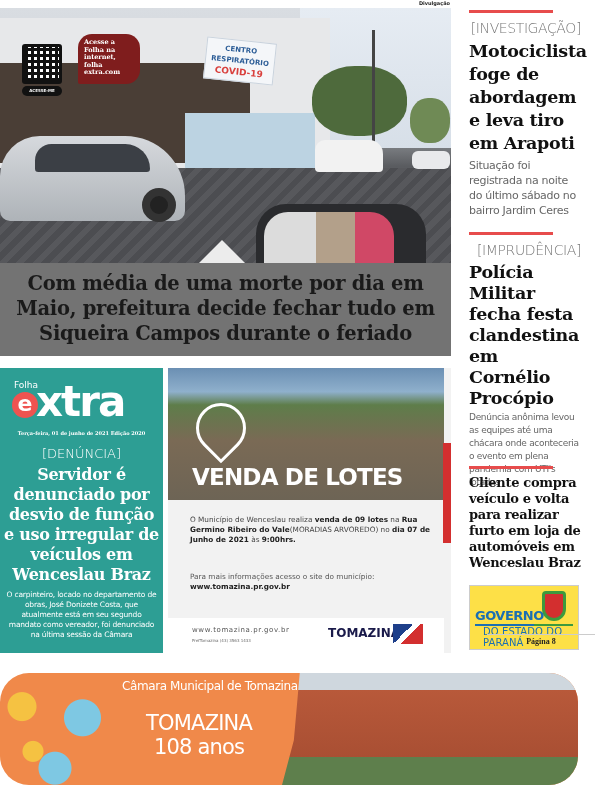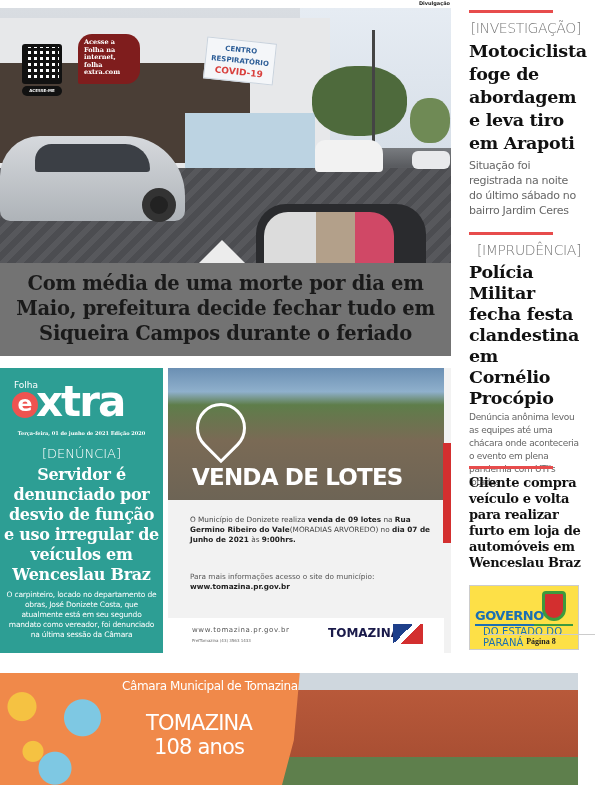--- a/index.html
+++ b/index.html
@@ -87,21 +87,21 @@
   #ad .body b { color:#222; }
   #ad .info { position:absolute; left:22px; top:204px; width:250px; font-family:"DejaVu Sans",sans-serif; font-size:7.3px; color:#555; line-height:10px; }
   #ad .info b { color:#222; }
   #ad .footer { position:absolute; left:0; top:250px; width:276px; height:35px; background:#fff; }
   #ad .site { position:absolute; left:24px; top:258px; font-family:"DejaVu Sans",sans-serif; font-size:7px; color:#555; letter-spacing:0.6px; }
   #ad .contacts { position:absolute; left:24px; top:270px; font-family:"DejaVu Sans",sans-serif; font-size:4px; color:#666; }
   #ad .tomazina { position:absolute; left:160px; top:258px; font-family:"DejaVu Sans",sans-serif; font-weight:bold; font-size:12px; color:#1a1a4a; }
   #ad .flag { position:absolute; left:225px; top:256px; width:30px; height:20px; background: linear-gradient(135deg,#1e3f8a 0 40%,#fff 40% 55%,#d32f2f 55%); }
 
   
-  #banner { left: 0; top: 673px; width: 578px; height: 112px; background:#f0894a; overflow:hidden; }
+  #banner { left: 0; top: 673px; width: 578px; height: 112px; background:#f0894a; overflow:hidden;border-radius:29px; }
   #banner .confetti { position:absolute; left:0; top:0; width:110px; height:112px;
     background: radial-gradient(circle at 20% 30%,#f5c242 0 14px,transparent 15px), radial-gradient(circle at 75% 40%,#7ec8e3 0 18px,transparent 19px), radial-gradient(circle at 50% 85%,#7ec8e3 0 16px,transparent 17px), radial-gradient(circle at 30% 70%,#f5c242 0 10px,transparent 11px); }
   #banner .org { position:absolute; left:122px; top:6px; font-family:"DejaVu Sans",sans-serif; font-size:12px; color:#fff; letter-spacing:-0.4px; }
   #banner .city { position:absolute; left:146px; top:38px; font-family:"DejaVu Sans",sans-serif; font-size:21px; color:#fff; letter-spacing:-0.8px; line-height:24px; text-align:center; }
   #banner .photo { position:absolute; left:282px; top:0; width:296px; height:112px; background: linear-gradient(180deg,#cfd7de 0%,#cfd7de 15%,#b8593a 15%,#a94f33 75%,#5e7f4c 75%); clip-path: polygon(6% 0,100% 0,100% 100%,0 100%,4% 60%); }
 </style>
 </head>
 <body>
 
 <div id="hero" class="abs">
@@ -170,21 +170,21 @@
   <div class="tag">[DENÚNCIA]</div>
   <div class="title">Servidor é denunciado por desvio de função e uso irregular de veículos em Wenceslau Braz</div>
   <div class="desc">O carpinteiro, locado no departamento de obras, José Donizete Costa, que atualmente está em seu segundo mandato como vereador, foi denunciado na última sessão da Câmara</div>
 </div>
 
 <div id="ad" class="abs">
   <div class="photo"></div>
   <div class="redbar"></div>
   <div class="pin"></div>
   <div class="headline">VENDA DE LOTES</div>
-  <div class="body"><span>O Município de Donizete realiza </span><b>venda de 09 lotes</b><span> na </span><b>Rua Germino Ribeiro do Vale</b><span>(MORADIAS ARVOREDO) no </span><b>dia 07 de Junho de 2021</b><span> às </span><b>9:00hrs.</b></div>
+  <div class="body"><span>O Município de Wenceslau realiza </span><b>venda de 09 lotes</b><span> na </span><b>Rua Germino Ribeiro do Vale</b><span>(MORADIAS ARVOREDO) no </span><b>dia 07 de Junho de 2021</b><span> às </span><b>9:00hrs.</b></div>
   <div class="info"><span>Para mais informações acesso o site do município:</span><br><b>www.tomazina.pr.gov.br</b></div>
   <div class="footer"></div>
   <div class="site">www.tomazina.pr.gov.br</div>
   <div class="contacts">PrefTomazina  (43) 3563 1433</div>
   <div class="tomazina">TOMAZINA</div>
   <div class="flag"></div>
 </div>
 
 <div id="banner" class="abs">
   <div class="confetti"></div>

